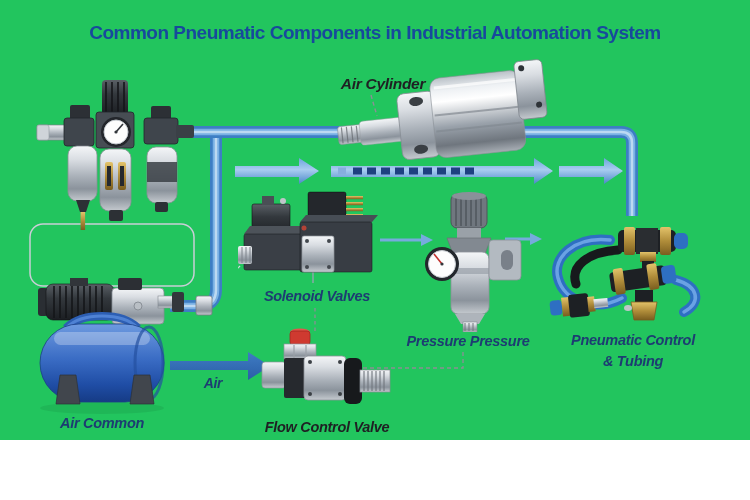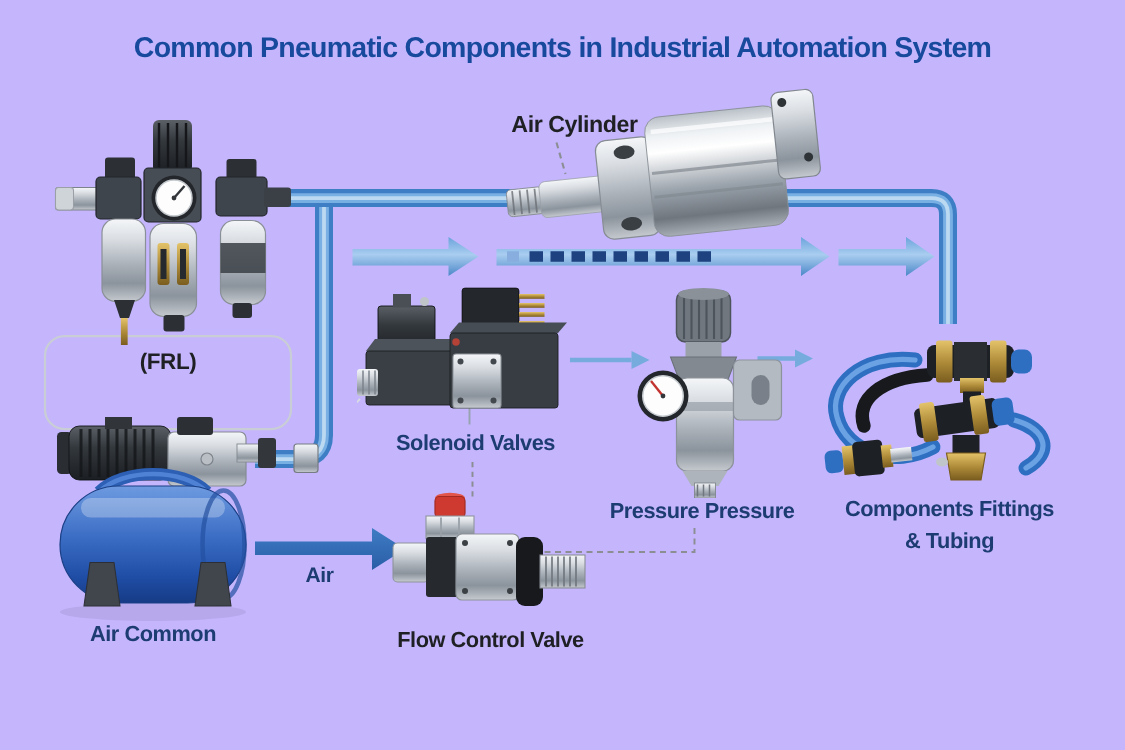--- a/index.html
+++ b/index.html
@@ -1,24 +1,24 @@
 <!DOCTYPE html>
 <html><head>
 <meta charset="utf-8">
 <style>
   html,body{margin:0;padding:0;background:#fff;}
-  #canvas{position:relative;width:750px;height:500px;background:#c4b5fd;overflow:hidden;
+  #canvas{position:relative;width:750px;height:440px;background:#22c55e;overflow:hidden;
           font-family:"Liberation Sans", sans-serif;}
   .abs{position:absolute;}
   #title{left:375px;top:22px;transform:translateX(-50%);white-space:nowrap;
          font-size:19px;letter-spacing:-0.5px;color:#17499c;}
   #title .t-bold{font-weight:700;}
   #title .t-rest{font-weight:600;}
   .label{position:absolute;transform:translateX(-50%);white-space:nowrap;text-align:center;
-         font-size:14.5px;font-weight:700;letter-spacing:-0.3px;line-height:20px;}
+         font-size:14.5px;font-weight:700;letter-spacing:-0.3px;line-height:20px;font-style:italic;}
   .navy{color:#1d3c72;}
   .dark{color:#1f2023;}
   .two-line{line-height:21px;}
   svg{display:block;}
   .comp{position:absolute;z-index:2;}
   #pipes{position:absolute;left:0;top:0;z-index:1;}
   .label{z-index:3;}
 </style>
 </head>
 <body>
@@ -327,31 +327,30 @@
         <circle cx="80" cy="36" r="2" fill="#3b4045"></circle>
       <circle cx="50" cy="68" r="2" fill="#3b4045"></circle>
         <circle cx="80" cy="68" r="2" fill="#3b4045"></circle>
       <rect x="84" y="32" width="18" height="46" rx="6" fill="#17191c"></rect>
       <rect x="100" y="44" width="30" height="22" fill="url(#gMetal)" stroke="#868c93" stroke-width="0.7"></rect>
       <path d="M104,45 V65 M108,45 V65 M112,45 V65 M116,45 V65 M120,45 V65 M124,45 V65" stroke="#70767d" stroke-width="1.1"></path>
     </g>
   </svg>
 
   <div class="label dark" style="left:112px;top:232px;">
-    <div style="font-size:15px;">(FRL)</div>
   </div>
 
   <div class="label dark" style="left:383px;top:74px;font-size:15.5px;">Air Cylinder</div>
 
   <div class="label navy" style="left:317px;top:286px;">Solenoid Valves</div>
 
   <div class="label navy" style="left:468px;top:331px;">Pressure Pressure</div>
 
   <div class="label navy two-line" style="left:633px;top:330px;">
-    <div>Components Fittings</div>
+    <div>Pneumatic Control</div>
     <div>&amp; Tubing</div>
   </div>
 
   <div class="label navy" style="left:102px;top:413px;">Air Common</div>
 
   <div class="label navy two-line" style="left:213px;top:373px;font-size:14px;">
     <div>Air</div>
   </div>
 
   <div class="label dark" style="left:327px;top:417px;">Flow Control Valve</div>

